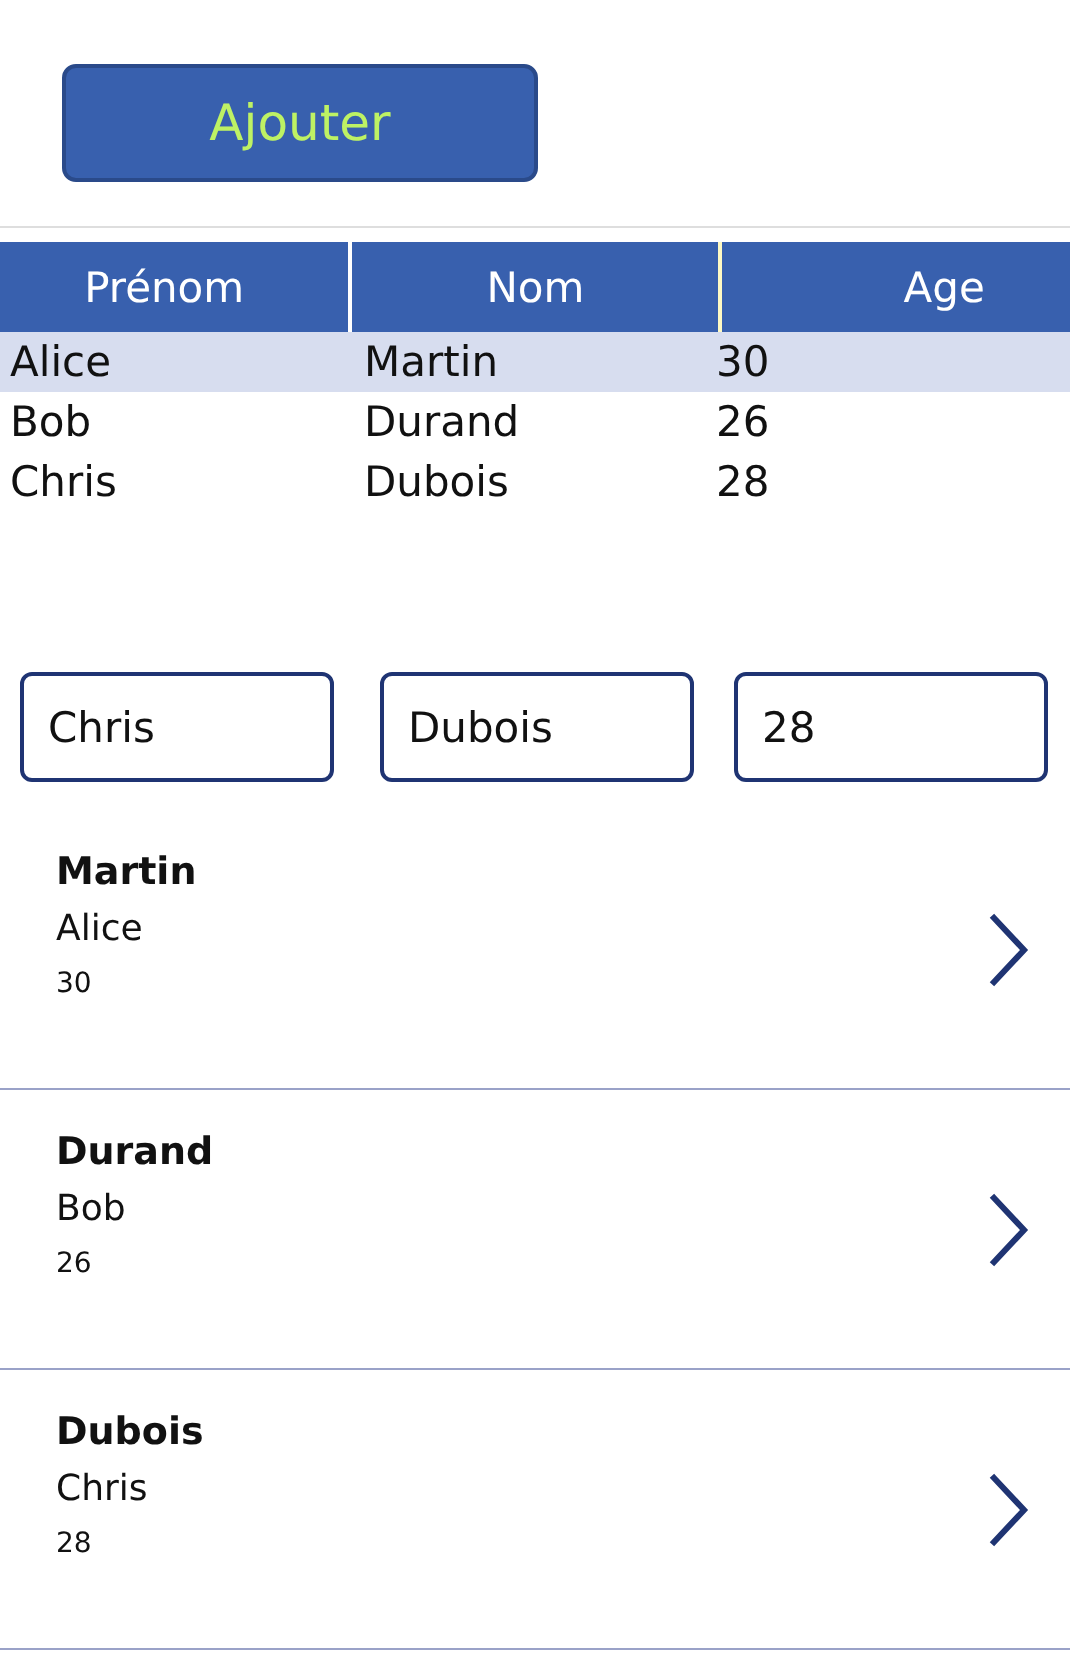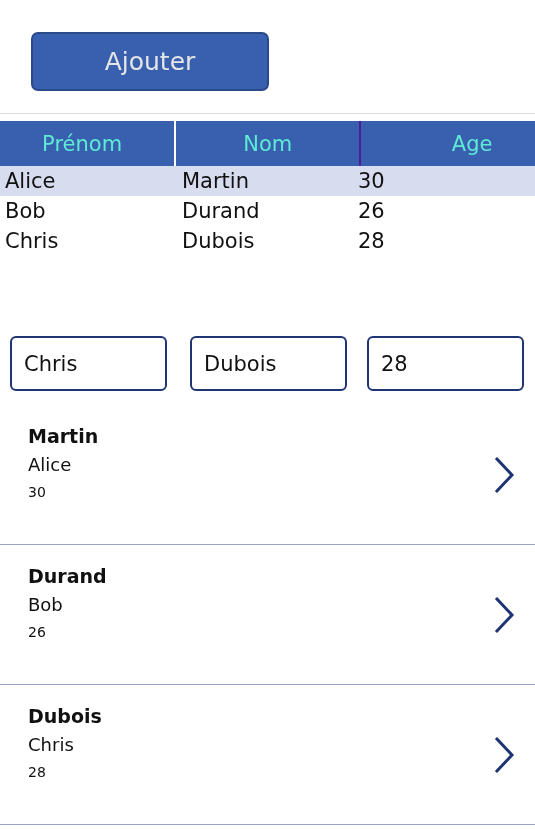--- a/index.html
+++ b/index.html
@@ -29,21 +29,21 @@
   }
   .add-button {
     position: absolute;
     left: 31px;
     top: 32px;
     width: 238px;
     height: 59px;
     background: #3860ae;
     border: 2px solid #2a4a8a;
     border-radius: 7px;
-    color: #e5e5e5;
+    color: #bef264;
     font-size: 25px;
     font-family: "DejaVu Sans", "Liberation Sans", sans-serif;
     display: flex;
     align-items: center;
     justify-content: center;
     cursor: pointer;
     box-sizing: border-box;
     padding: 0;
     line-height: 1;
   }
@@ -54,29 +54,29 @@
     left: 0;
     top: 121px;
     width: 535px;
   }
   .grid-header {
     display: flex;
     height: 45px;
     background: #3860ae;
   }
   .grid-header .cell {
-    color: #5eead4;
+    color: #ffffff;
     font-size: 21px;
     display: flex;
     align-items: center;
     justify-content: center;
     box-sizing: border-box;
   }
   .grid-header .cell.c0 { width: 175px; }
-  .grid-header .cell.c1 { width: 199px; border-left: 2px solid #ffffff; border-right: 2px solid #4c1d95; margin-left: 10px; }
+  .grid-header .cell.c1 { width: 199px; border-left: 2px solid #ffffff; border-right: 2px solid #fef9c3; margin-left: 10px; }
   .grid-header .cell.c2 { width: 182px; padding-left: 48px; }
 
   .grid-row {
     display: flex;
     height: 30px;
     background: #ffffff;
   }
   .grid-row.selected {
     background: #d7ddef;
   }

